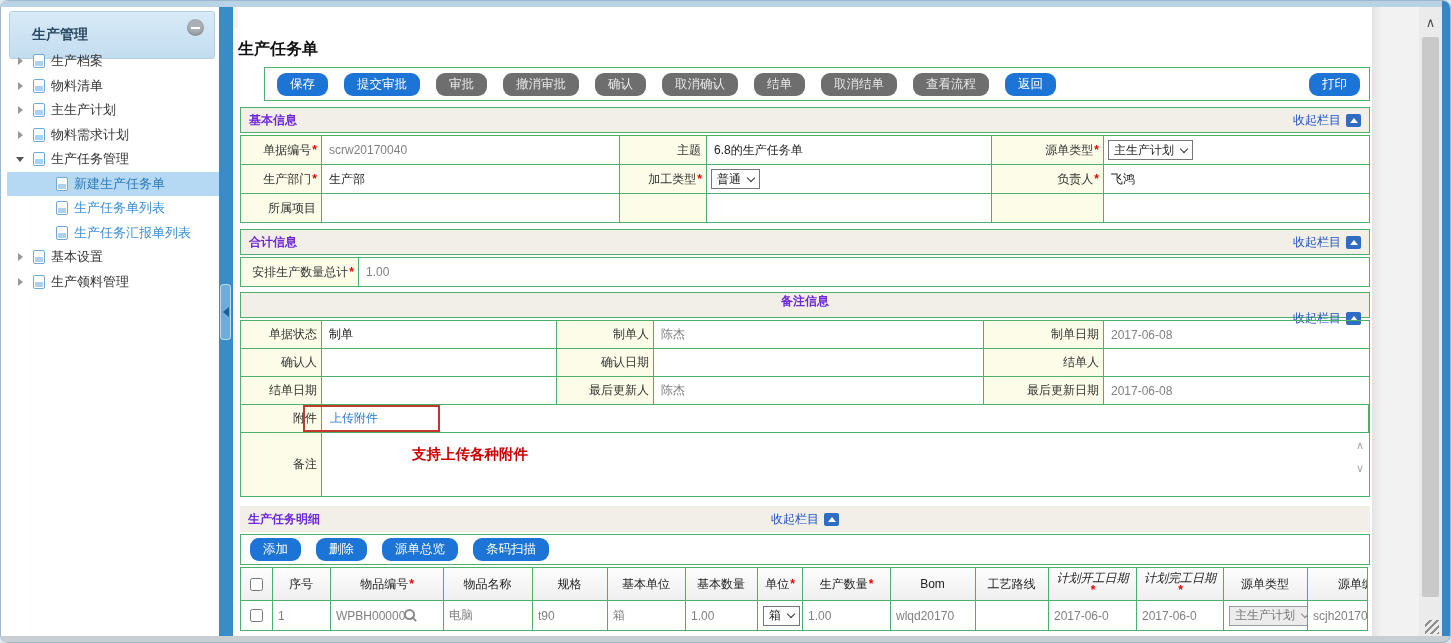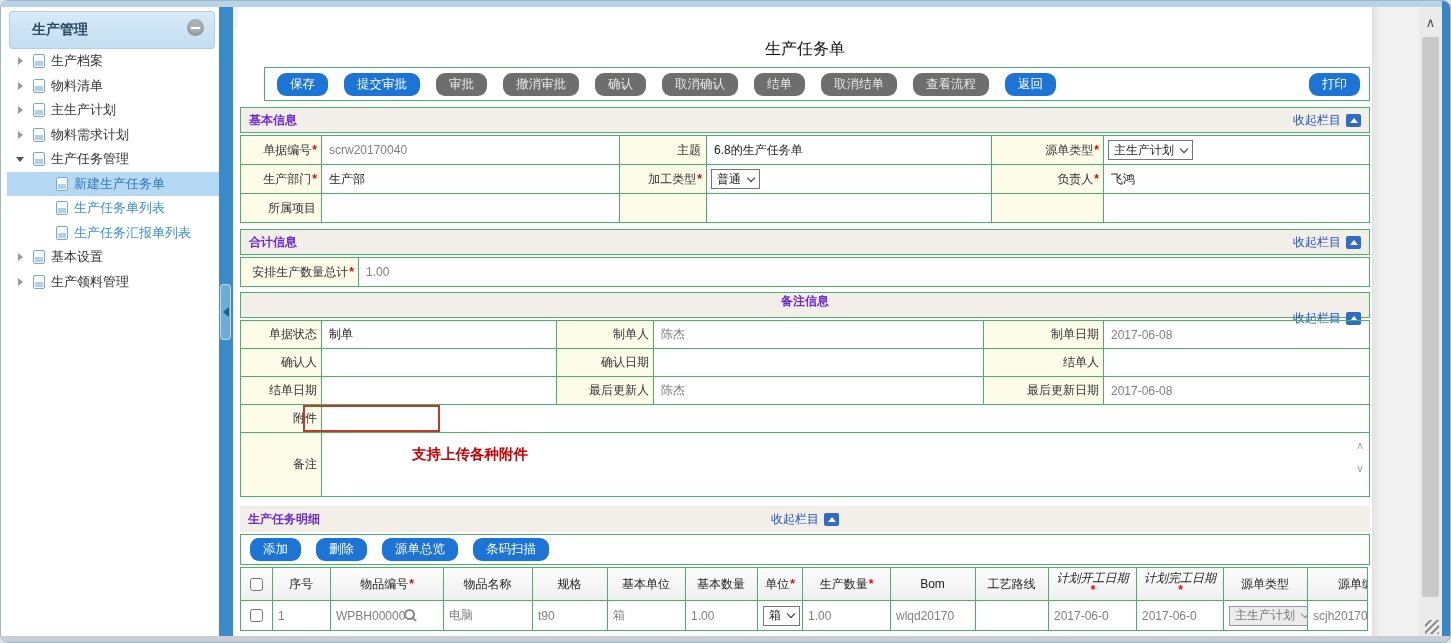--- a/index.html
+++ b/index.html
@@ -5,21 +5,21 @@
   * { margin:0; padding:0; box-sizing:border-box; }
   body { font-family:"Liberation Sans","DejaVu Sans",sans-serif; background:#dfe6ec; }
   .frame { position:relative; width:1451px; height:643px; background:#fff;
            border-radius:8px; overflow:hidden; border:1px solid #9db8cc; }
   .frame-top { position:absolute; left:0; top:0; width:100%; height:6px; background:#b9d3e6; }
   .frame-bottom { position:absolute; left:0; bottom:0; width:100%; height:6px; background:#c9ced2; }
   .frame-right { position:absolute; right:0; top:0; width:8px; height:100%; background:#3787c7; }
 
   
   .sidebar { position:absolute; left:6px; top:6px; width:212px; height:631px; background:#fff; }
-  .side-header { position:absolute; left:2px; top:4px; right:4px; height:38px;
+  .side-header { position:absolute; left:2px; top:4px; right:4px; height:48px;
     background:linear-gradient(#d8eaf7,#c3ddf0); border:1px solid #b3cfe4; border-radius:3px;
     display:flex; align-items:center; }
   .side-title { font-size:14px; font-weight:bold; color:#2b4a63; padding-left:22px; }
   .minus-circle { position:absolute; right:10px; top:7px; width:17px; height:17px; border-radius:50%;
     background:#a9b0b6; box-shadow:inset 0 -2px 3px rgba(0,0,0,.2); }
   .minus-circle::after { content:""; position:absolute; left:4px; top:7.5px; width:9px; height:2px; background:#fff; }
   .tree { position:absolute; left:0; top:42px; right:0; }
   .titem { height:24.5px; display:flex; align-items:center; font-size:13px; color:#333; cursor:default; }
   .titem .tlabel { margin-left:6px; }
   .arrbox { width:10px; margin-left:8px; display:flex; justify-content:center; }
@@ -41,22 +41,22 @@
 
   .top-strip { position:absolute; left:232px; top:6px; width:1211px; height:21px; background:#f4f2ef; }
   .hbar { position:absolute; height:7px; background:#efe8e0; }
   .hbar-top { left:237px; top:27px; width:1203px; }
   .hbar-bottom { left:237px; top:497px; width:1134px; }
   .hseg-blue { position:absolute; top:0; height:100%; background:#2e78c8; }
   .hseg-gray { position:absolute; top:0; height:100%; background:#a7a7a7; }
 
   
   .content { position:absolute; left:237px; top:6px; width:1134px; height:631px; background:#fff; }
-  .page-title { position:absolute; top:32px; left:0; width:100%; text-align:center;
-    font-size:16px; font-weight:normal; color:#111; }
+  .page-title { position:absolute; top:32px; left:0; width:100%; text-align:left;
+    font-size:16px; font-weight:bold; color:#111; }
 
   .gbox { border:1px solid #4ab06a; }
   .main-toolbar { position:absolute; top:60px; left:2px; right:2px; height:34px;
     display:flex; align-items:center; gap:16px; padding-left:12px;margin-left:24px; }
   .btn { height:23px; padding:0 13px; border:none; border-radius:9px; font-size:12.5px;
     font-family:inherit; display:inline-flex; align-items:center; cursor:pointer; }
   .btn-primary { background:#1b74d6; color:#fff; }
   .btn-gray { background:#6e6e6e; color:#e8e8e8; }
   .btn-print { position:absolute; right:9px; top:5px; }
 
@@ -344,20 +344,23 @@
       <div class="frow grid-remark rh28">
         <div class="fcell lab">结单日期</div>
         <div class="fcell val"></div>
         <div class="fcell lab">最后更新人</div>
         <div class="fcell val">陈杰</div>
         <div class="fcell lab">最后更新日期</div>
         <div class="fcell val">2017-06-08</div>
       </div>
       <div class="frow grid-attach rh28" style="position:relative;">
         <div class="fcell lab">附件</div>
+        <div class="fcell">
+          <span class="link" style="margin-left:8px;">上传附件</span>
+        </div>
         <div class="red-box"></div>
       </div>
       <div class="frow grid-attach">
         <div class="fcell lab" style="height:63px;">备注</div>
         <div class="fcell" style="height:63px; position:relative; align-items:flex-start;">
           <span class="annotation">支持上传各种附件</span>
           <span class="varrow" style="top:7px;">∧</span>
           <span class="varrow" style="top:30px;">∨</span>
         </div>
       </div>

